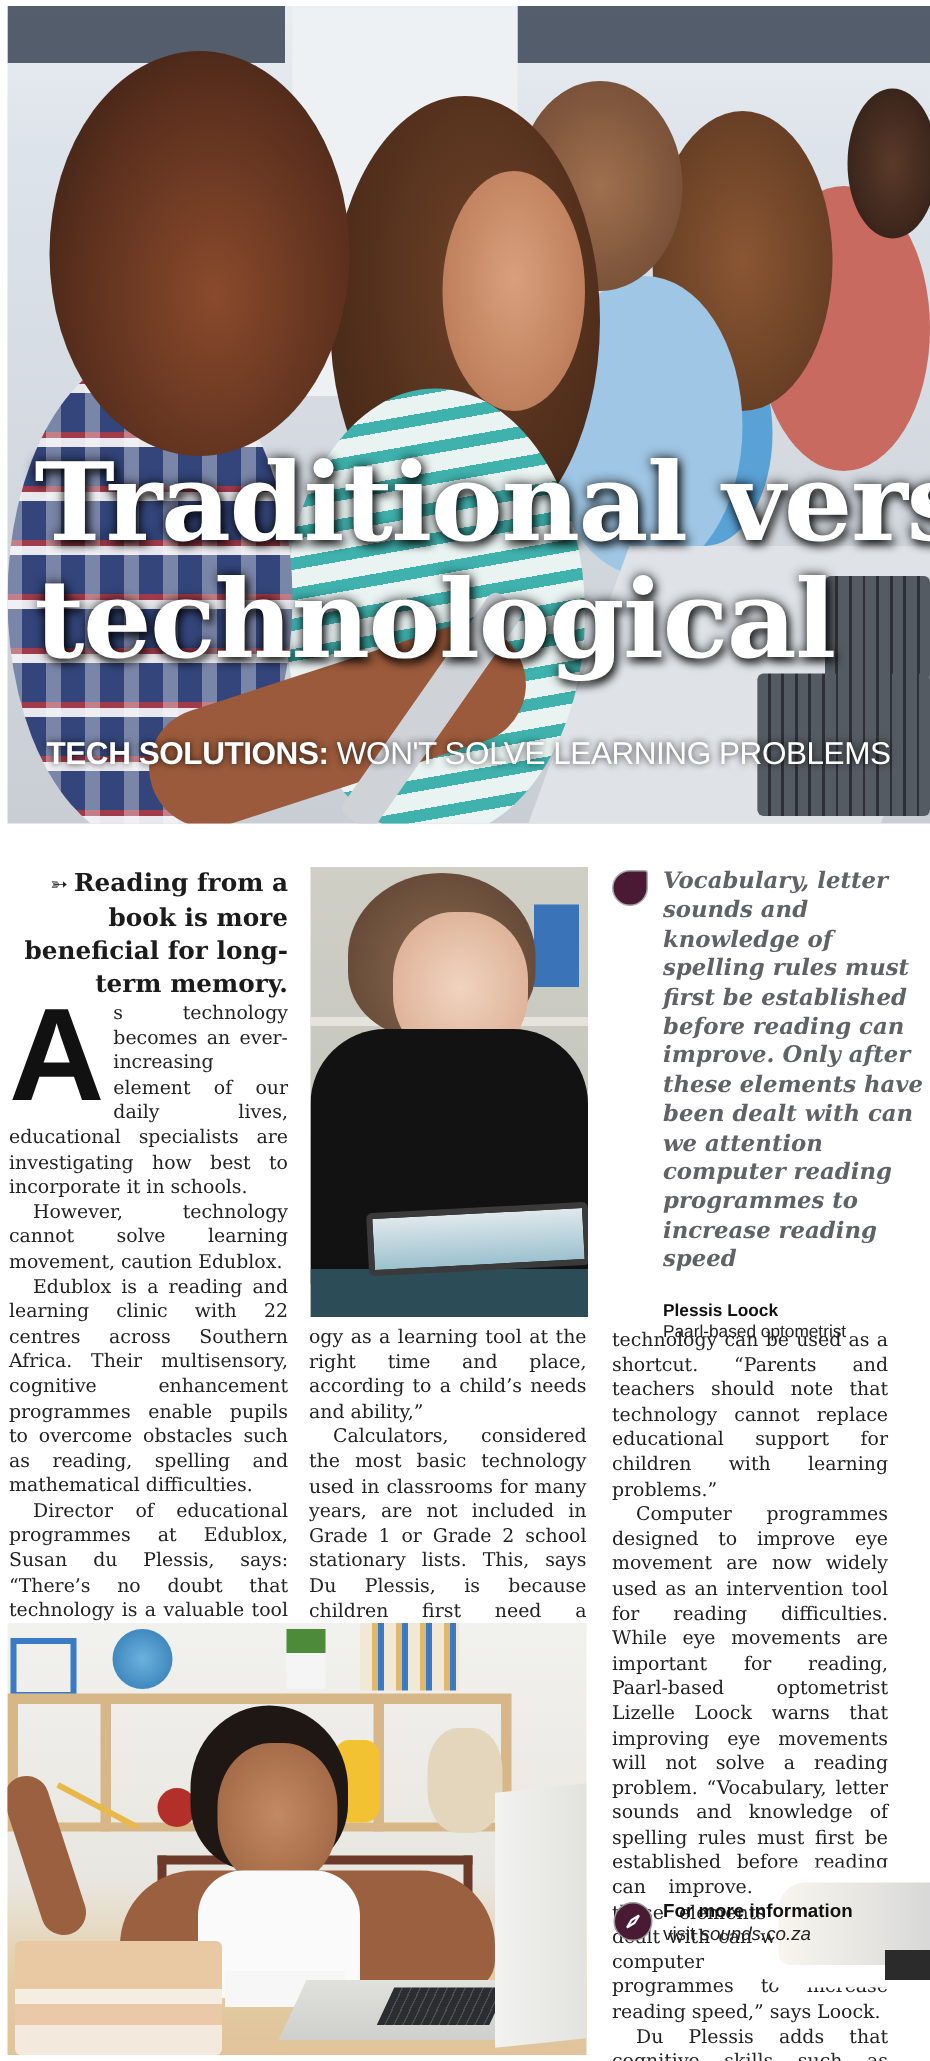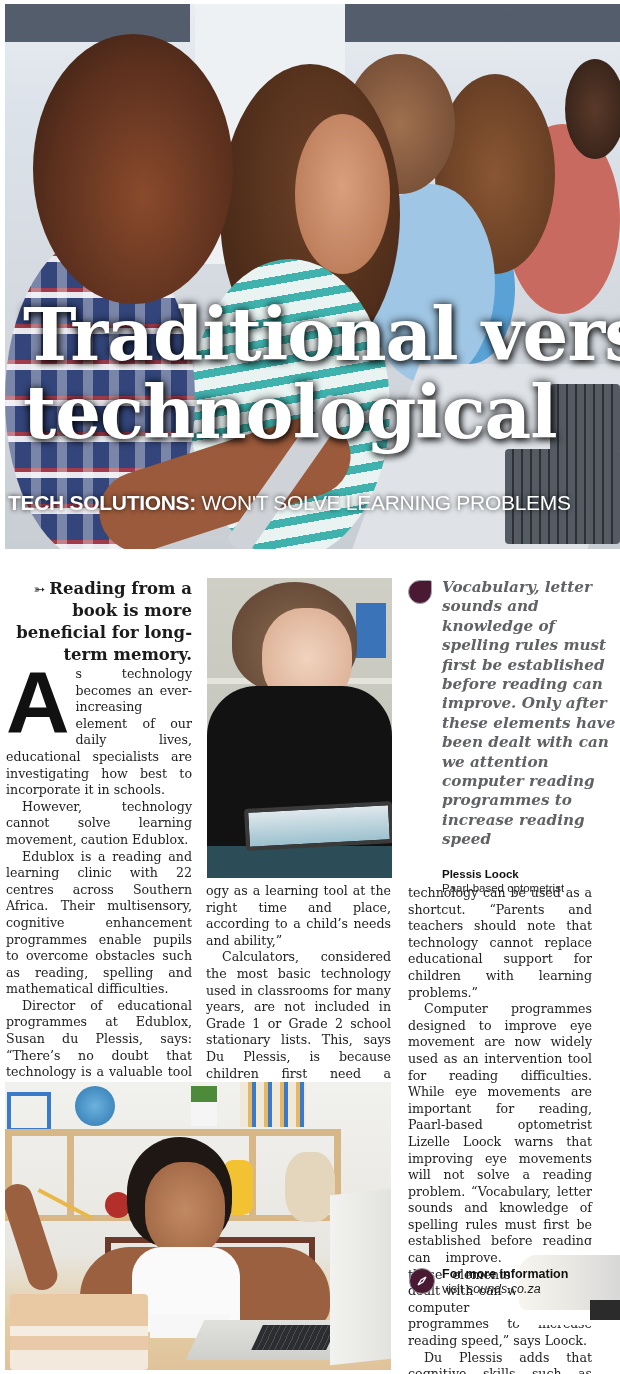--- a/index.html
+++ b/index.html
@@ -33,21 +33,21 @@
   .desk { position:absolute; left:380px; top:360px; width:235px; height:190px; background:#dfe3e8; transform:skewX(-20deg); }
   .kbd { position:absolute; right:0; width:115px; height:70px; background:repeating-linear-gradient(90deg,#555b63 0 7px,#2d3137 7px 9px); border-radius:4px; }
   .kbd.k1 { top:380px; width:70px; }
   .kbd.k2 { top:445px; height:95px; }
   .tablet { position:absolute; left:270px; top:380px; width:26px; height:180px; background:#cfd3d8; transform:rotate(35deg); border-radius:6px; }
   .arm { position:absolute; left:90px; top:440px; width:260px; height:80px; background:#9b5a3b; border-radius:40px; transform:rotate(-18deg); }
 
   .headline { position:absolute; left:18px; top:292px; margin:0; font-family:"DejaVu Serif", serif; font-weight:bold;
     color:#fff; font-size:72px; line-height:78px; letter-spacing:-1px; white-space:nowrap;
     text-shadow: 0 0 8px rgba(0,0,0,.85), 2px 3px 6px rgba(0,0,0,.7); }
-  .subhead { position:absolute; left:3px; top:487px; font-family:"Liberation Sans", sans-serif; font-size:21px;
+  .subhead { position:absolute; left:26px; top:487px; font-family:"Liberation Sans", sans-serif; font-size:21px;
     color:#fff; white-space:nowrap; text-shadow:0 0 5px rgba(0,0,0,.8); letter-spacing:-0.3px; }
   .subhead b { font-weight:bold; }
   .subhead span.rest { font-weight:normal; }
 
   
   .col { position:absolute; font-size:12.6px; line-height:16.6px; text-align:justify; hyphens:auto; color:#222; }
   .col p { margin:0; text-indent:16px; }
   .col p.noindent { text-indent:0; }
   .col1 { left:6px; top:578px; width:186px; }
   .col2 { left:206px; top:883px; width:185px; }

